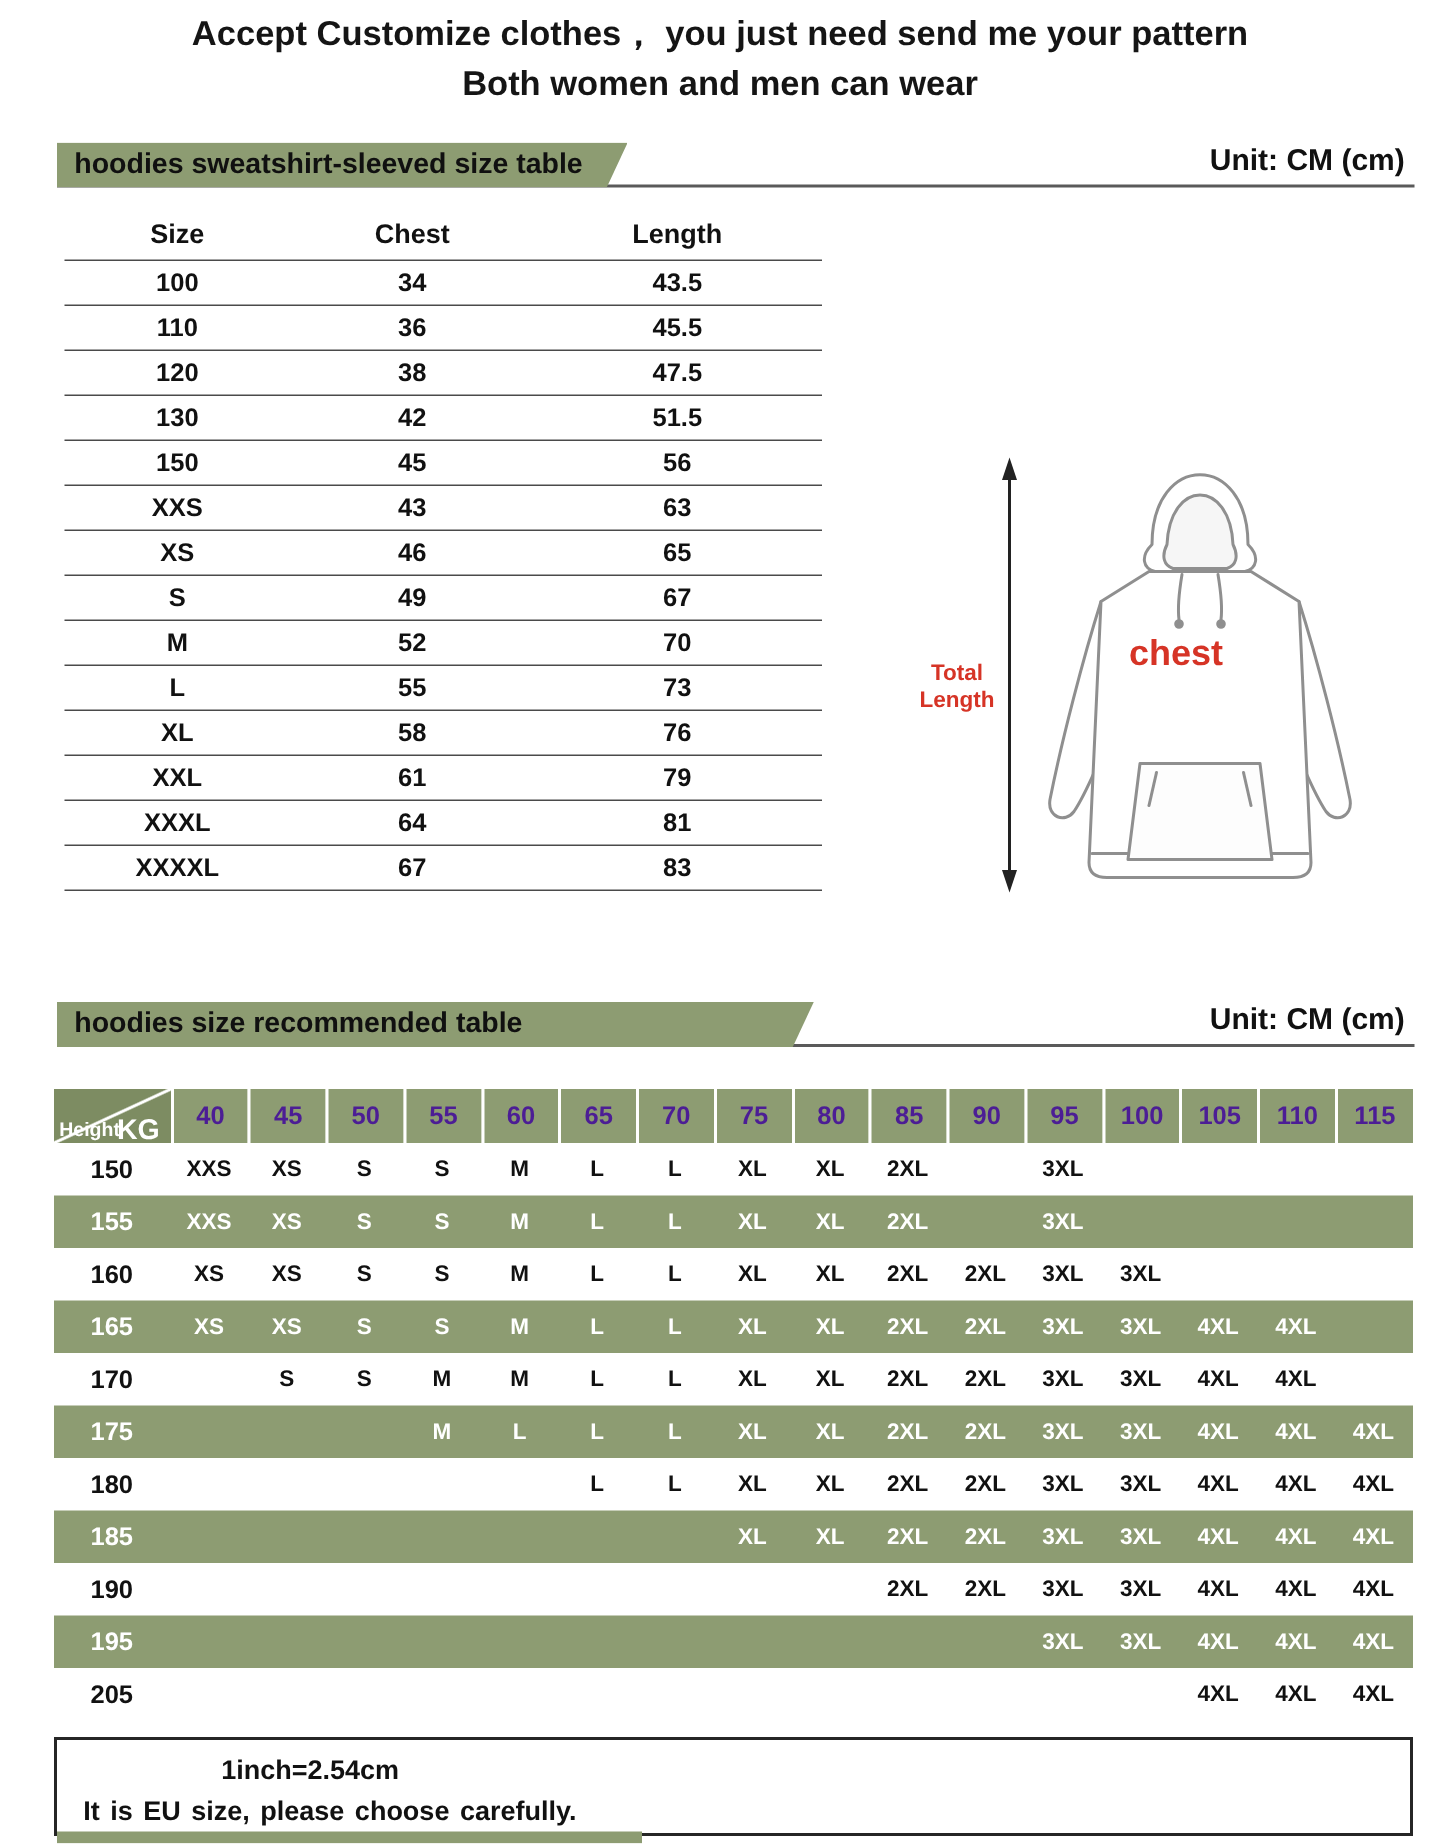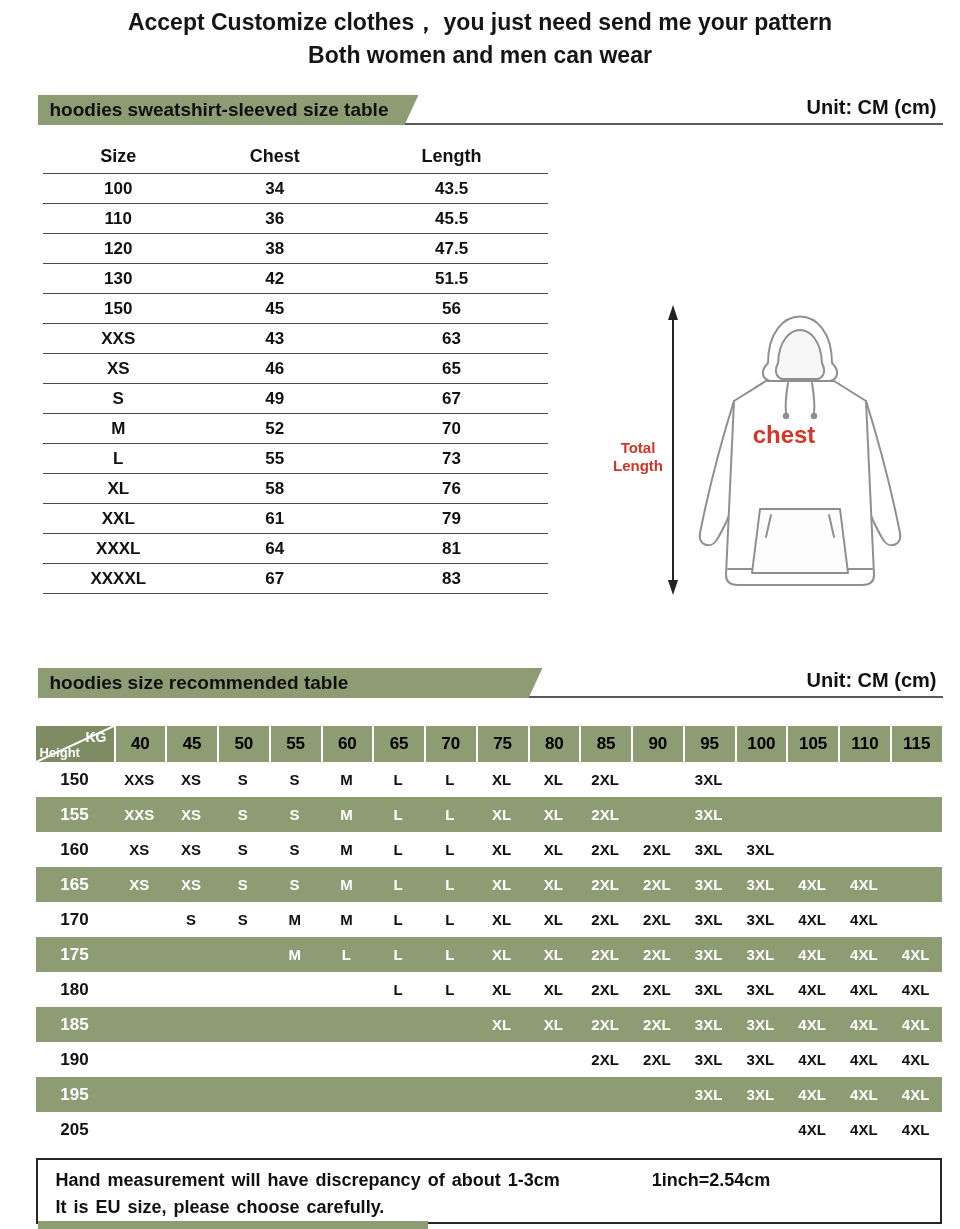--- a/index.html
+++ b/index.html
@@ -27,23 +27,23 @@
   .size-table th:nth-child(3), .size-table td:nth-child(3){ width:38%; }
 
   
   .hoodie-wrap { position:absolute; left:580px; top:283px; width:380px; height:345px; }
 
   
   .matrix { position:absolute; left:28px; top:726px; width:906px; }
   .m-header { display:flex; height:36px; }
   .m-corner { position:relative; width:78px; flex:none; background-color:var(--green-dark);
               background-image:linear-gradient(to bottom right, transparent calc(50% - 1.5px), #fff calc(50% - .5px), #fff calc(50% + .5px), transparent calc(50% + 1.5px)); }
-  .m-corner .kg { position:absolute; top:3px; right:7px; color:#fff; font-weight:bold; font-size:14px; }
+  .m-corner .kg { position:absolute; top:17px; right:7px; color:#fff; font-weight:bold; font-size:19px; }
   .m-corner .hgt { position:absolute; bottom:2px; left:4px; color:#fff; font-weight:bold; font-size:13px; }
-  .m-hcell { flex:1; background:var(--green); color:#000000; font-weight:bold; font-size:17px;
+  .m-hcell { flex:1; background:var(--green); color:#4c1d95; font-weight:bold; font-size:17px;
              display:flex; align-items:center; justify-content:center; border-left:2px solid #fff; }
   .m-row { display:flex; height:35px; color:#111; }
   .m-row.green { background:var(--green); color:#fff; }
   .m-cell { flex:1; display:flex; align-items:center; justify-content:center; font-weight:bold; font-size:15px; }
   .m-cell.m-height { flex:none; width:78px; font-size:17px; }
 
   
   .footer-box { position:absolute; left:28px; top:1158px; width:906px; height:66px; border:2px solid #262626; padding:7px 18px 0 18px; }
   .footer-line { display:flex; align-items:baseline; font-weight:bold; font-size:18px; color:#111; line-height:27px; word-spacing:2px; }
   .footer-line .inch { margin-left:92px; }
@@ -419,21 +419,20 @@
           <div class="m-cell"></div>
           <div class="m-cell">4XL</div>
           <div class="m-cell">4XL</div>
           <div class="m-cell">4XL</div>
         </div>
       </div>
   </div>
 
   <div class="footer-box">
     <div class="footer-line">
-      <span>Hand measurement will have discrepancy of about 1-3cm</span>
       <span class="inch">1inch=2.54cm</span>
     </div>
     <div class="footer-line">
       <span>It is EU size, please choose carefully.</span>
     </div>
   </div>
 
   <div class="bottom-strip"></div>
 </div>
 

